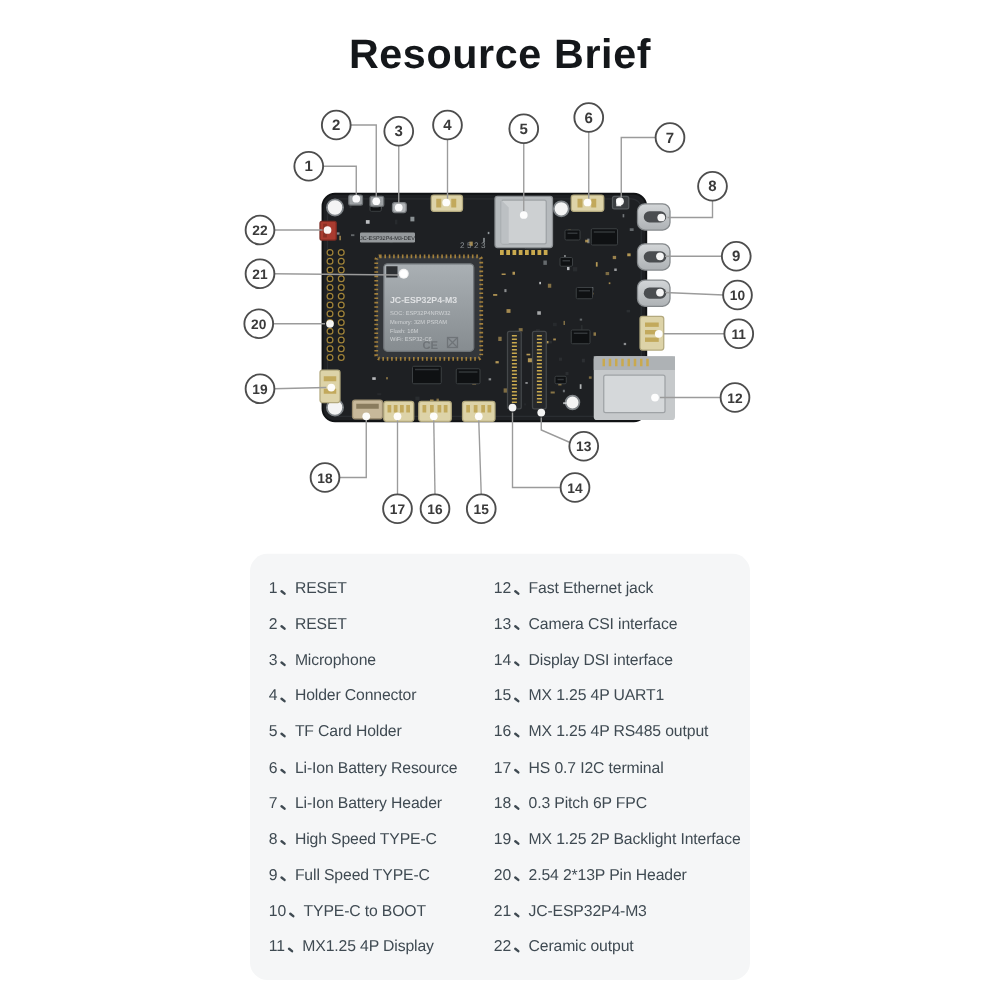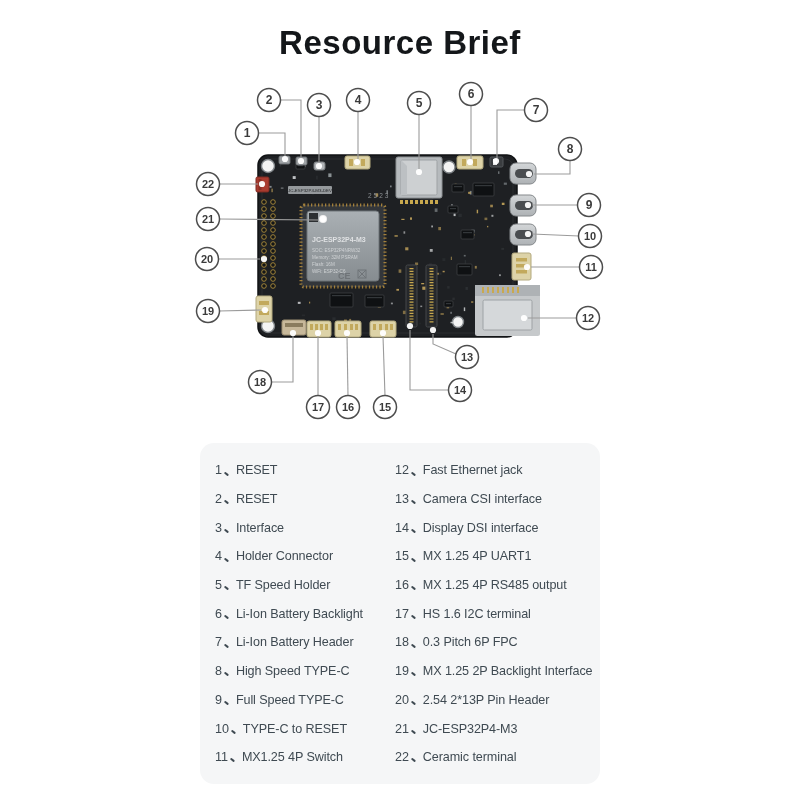--- a/index.html
+++ b/index.html
@@ -445,61 +445,61 @@
           <span class="lbl">RESET</span>
         </li>
         <li class="legend-item">
           <span class="num">2</span>
           <span class="sep"></span>
           <span class="lbl">RESET</span>
         </li>
         <li class="legend-item">
           <span class="num">3</span>
           <span class="sep"></span>
-          <span class="lbl">Interface</span>
+          <span class="lbl">Microphone</span>
         </li>
         <li class="legend-item">
           <span class="num">4</span>
           <span class="sep"></span>
           <span class="lbl">Holder Connector</span>
         </li>
         <li class="legend-item">
           <span class="num">5</span>
           <span class="sep"></span>
-          <span class="lbl">TF Speed Holder</span>
+          <span class="lbl">TF Card Holder</span>
         </li>
         <li class="legend-item">
           <span class="num">6</span>
           <span class="sep"></span>
-          <span class="lbl">Li-Ion Battery Backlight</span>
+          <span class="lbl">Li-Ion Battery Resource</span>
         </li>
         <li class="legend-item">
           <span class="num">7</span>
           <span class="sep"></span>
           <span class="lbl">Li-Ion Battery Header</span>
         </li>
         <li class="legend-item">
           <span class="num">8</span>
           <span class="sep"></span>
           <span class="lbl">High Speed TYPE-C</span>
         </li>
         <li class="legend-item">
           <span class="num">9</span>
           <span class="sep"></span>
           <span class="lbl">Full Speed TYPE-C</span>
         </li>
         <li class="legend-item">
           <span class="num">10</span>
           <span class="sep"></span>
-          <span class="lbl">TYPE-C to RESET</span>
+          <span class="lbl">TYPE-C to BOOT</span>
         </li>
         <li class="legend-item">
           <span class="num">11</span>
           <span class="sep"></span>
-          <span class="lbl">MX1.25 4P Switch</span>
+          <span class="lbl">MX1.25 4P Display</span>
         </li>
       </ul>
     <ul class="legend-col right" id="legend-right">
         <li class="legend-item">
           <span class="num">12</span>
           <span class="sep"></span>
           <span class="lbl">Fast Ethernet jack</span>
         </li>
         <li class="legend-item">
           <span class="num">13</span>
@@ -517,21 +517,21 @@
           <span class="lbl">MX 1.25 4P UART1</span>
         </li>
         <li class="legend-item">
           <span class="num">16</span>
           <span class="sep"></span>
           <span class="lbl">MX 1.25 4P RS485 output</span>
         </li>
         <li class="legend-item">
           <span class="num">17</span>
           <span class="sep"></span>
-          <span class="lbl">HS 1.6 I2C terminal</span>
+          <span class="lbl">HS 0.7 I2C terminal</span>
         </li>
         <li class="legend-item">
           <span class="num">18</span>
           <span class="sep"></span>
           <span class="lbl">0.3 Pitch 6P FPC</span>
         </li>
         <li class="legend-item">
           <span class="num">19</span>
           <span class="sep"></span>
           <span class="lbl">MX 1.25 2P Backlight Interface</span>
@@ -542,18 +542,18 @@
           <span class="lbl">2.54 2*13P Pin Header</span>
         </li>
         <li class="legend-item">
           <span class="num">21</span>
           <span class="sep"></span>
           <span class="lbl">JC-ESP32P4-M3</span>
         </li>
         <li class="legend-item">
           <span class="num">22</span>
           <span class="sep"></span>
-          <span class="lbl">Ceramic terminal</span>
+          <span class="lbl">Ceramic output</span>
         </li>
       </ul>
   </div>
 
 </div>
 
 </body></html>

